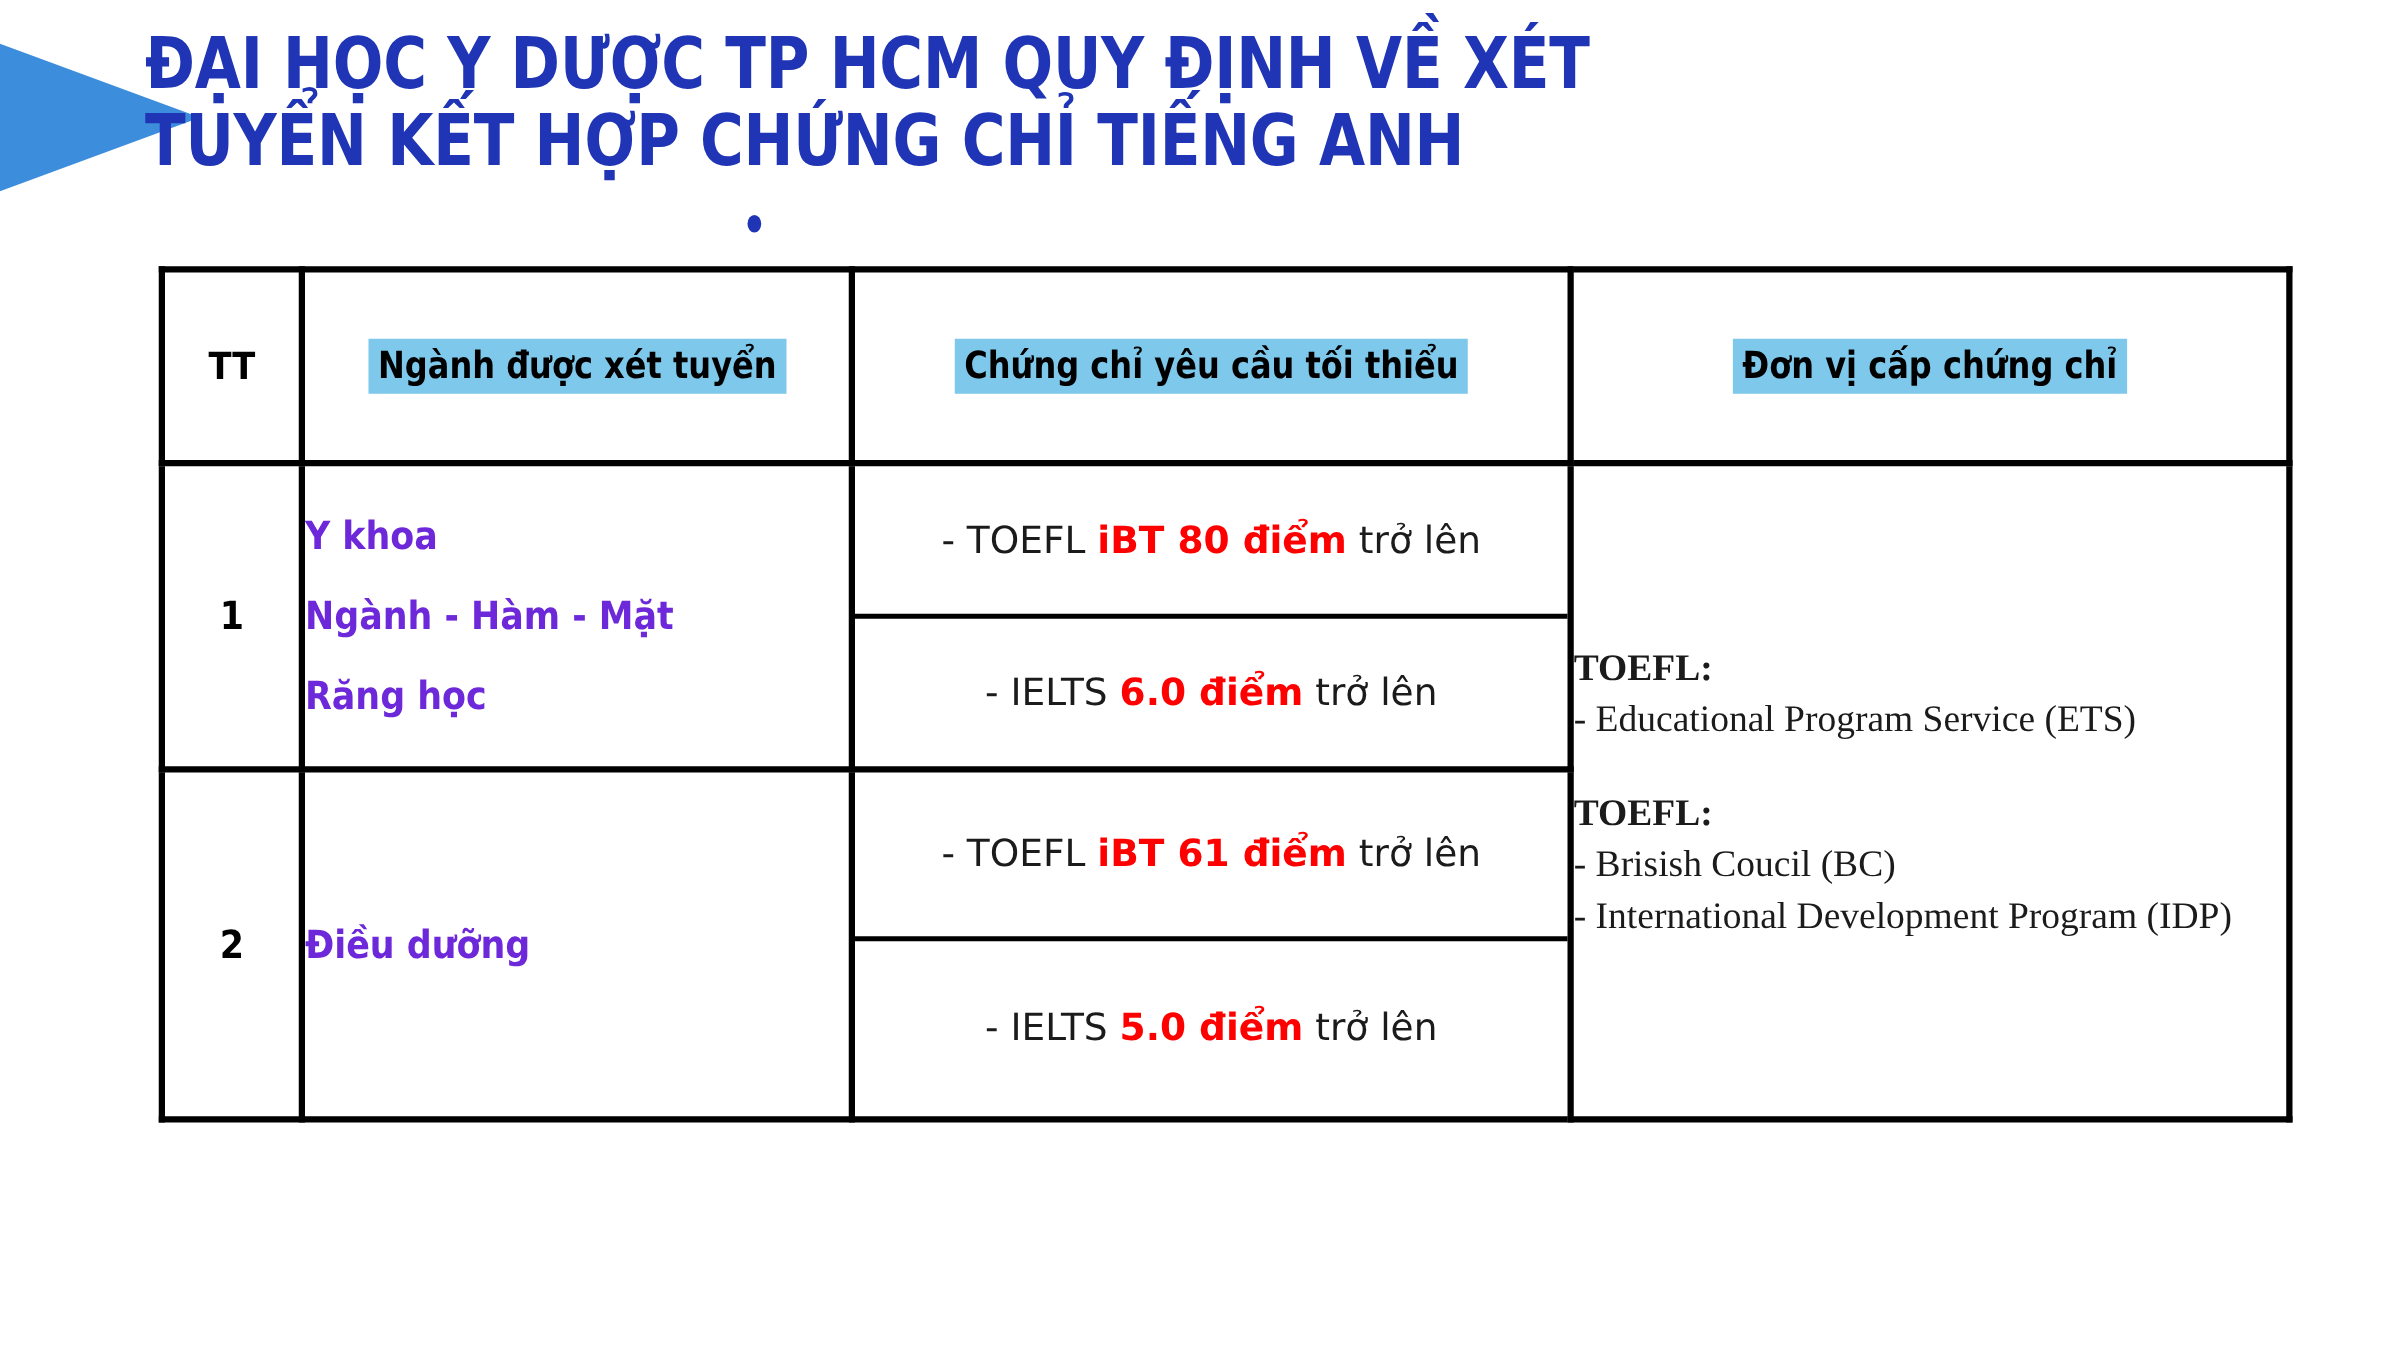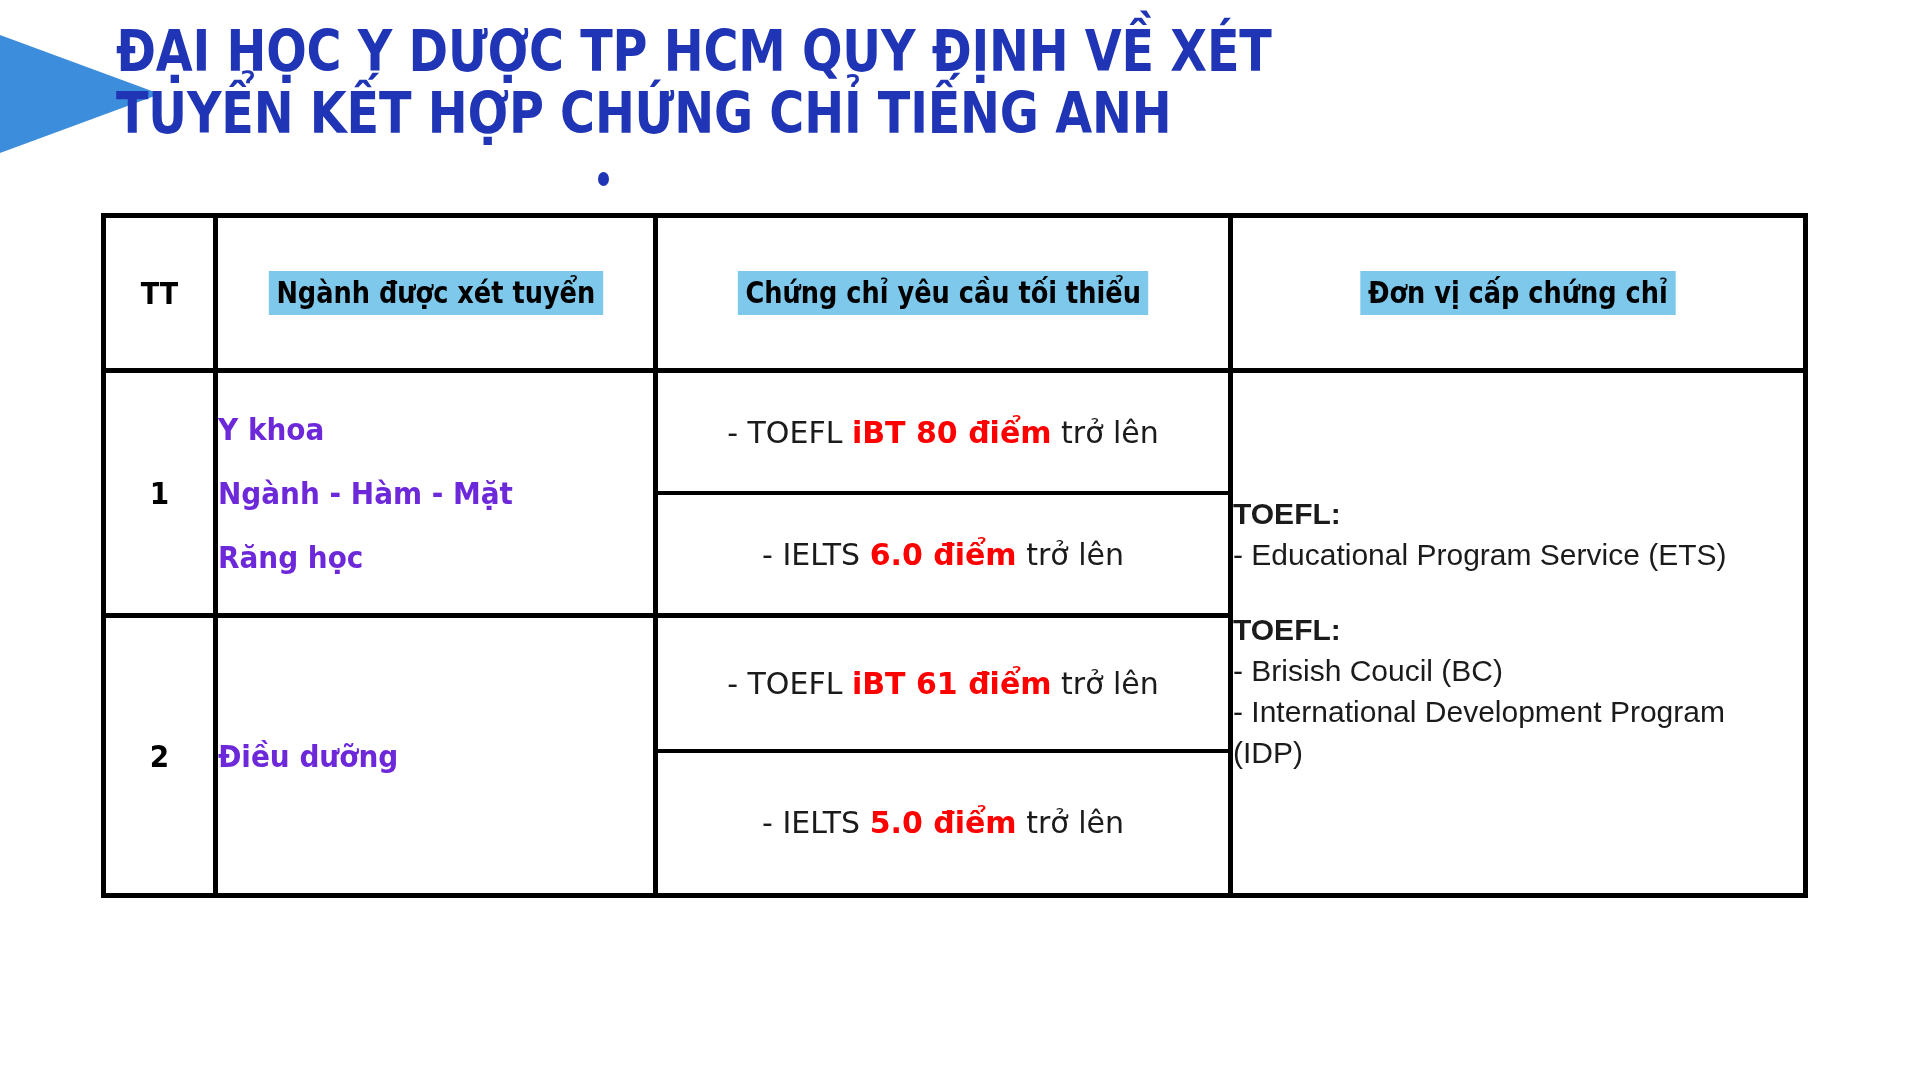--- a/index.html
+++ b/index.html
@@ -53,21 +53,21 @@
     top: 172px;
     width: 11px;
     height: 14px;
     border-radius: 50%;
     background: #1f35b5;
   }
 
   
   .reg-table {
     position: absolute;
-    left: 101px;
+    left: 127px;
     top: 213px;
     width: 1702px;
     border-collapse: collapse;
     table-layout: fixed;
   }
   .reg-table td {
     border: 3px solid #000000;
     vertical-align: middle;
     padding: 0;
   }
@@ -139,21 +139,21 @@
   }
   .cert-sub td {
     border: 0;
     border-bottom: 4px solid #000;
   }
   .cert-sub tr:last-child td { border-bottom: 0; }
 
   .issuer-cell {
     vertical-align: middle;
     padding: 0 14px 0 34px;
-    font-family: Liberation Sans, sans-serif;
+    font-family: Liberation Serif, serif;
     font-size: 30px;
     line-height: 41px;
     color: #1b1b1b;
   }
   .issuer-cell .lbl { font-weight: 700; }
   .issuer-gap { height: 34px; }
 </style>
 </head>
 <body>
 

